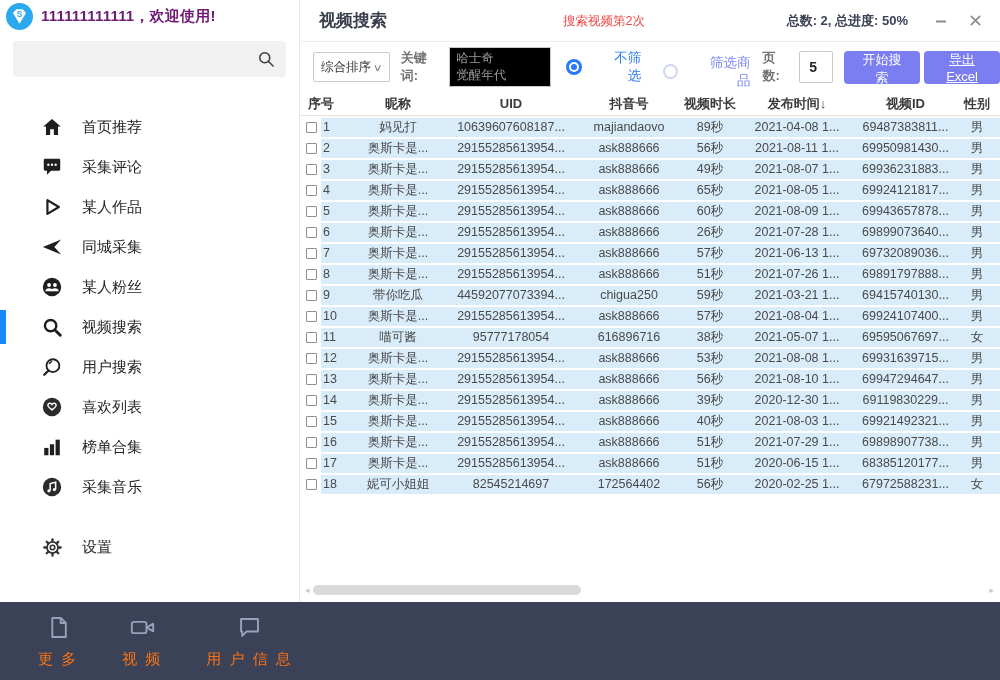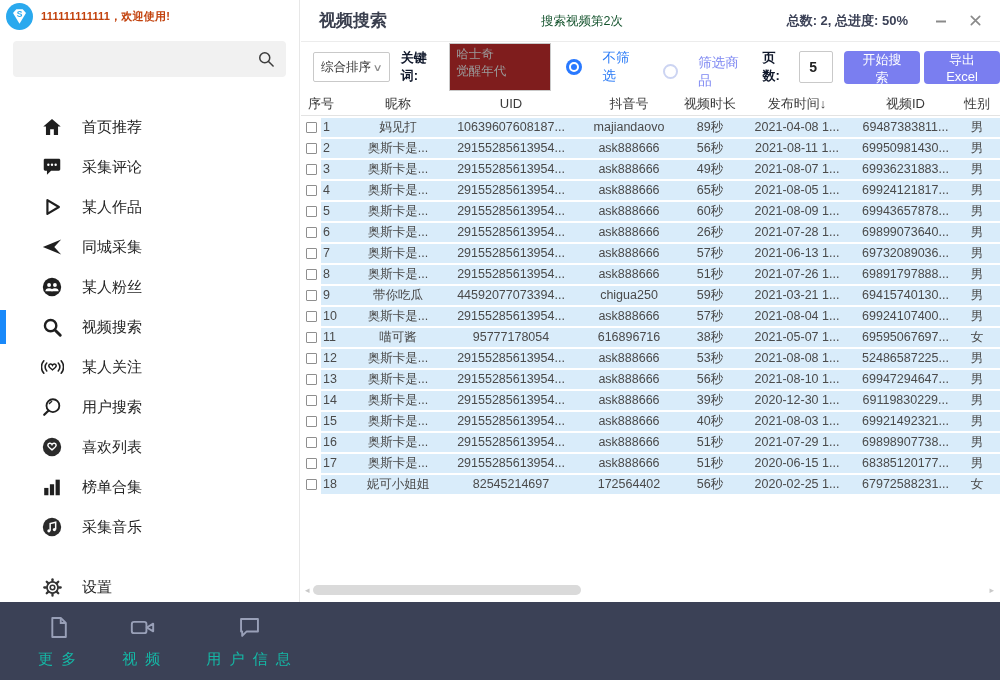--- a/index.html
+++ b/index.html
@@ -5,94 +5,94 @@
   * { margin:0; padding:0; box-sizing:border-box; }
   html,body { width:1000px; height:680px; overflow:hidden; }
   body { font-family:"Liberation Sans","DejaVu Sans",sans-serif; background:#fff; position:relative; }
 
   .app { position:relative; width:1000px; height:680px; background:#fff; overflow:hidden; }
 
   
   .sidebar { position:absolute; left:0; top:0; width:300px; height:602px; background:#fff; border-right:1px solid #e7e7e7; }
   .titlebar { display:flex; align-items:center; gap:8px; padding:3px 6px; height:32px; }
   .logo { width:27px; height:27px; flex:0 0 27px; }
-  .app-title { font-weight:bold; font-size:11px; color:#c2410c; letter-spacing:.2px; }
+  .app-title { font-weight:bold; font-size:15px; color:#701a75; letter-spacing:.2px; }
   .sidebar-search { margin:9px 13px 0 13px; height:36px; background:#f1f1f1; border-radius:4px;
     display:flex; align-items:center; justify-content:flex-end; padding-right:10px; }
   .sidebar-search input { border:none; background:transparent; outline:none; flex:1; height:100%;
     font-size:14px; padding-left:10px; font-family:inherit; }
 
   .menu { margin-top:30px;text-align:center; }
   .side-item { display:flex; align-items:center; height:40px; padding-left:40px; position:relative;
     font-size:15px; color:#262626; cursor:default; }
   .side-item .icon { width:24px; height:24px; display:flex; align-items:center; justify-content:center; margin-right:18px; }
   .side-item.active::before { content:""; position:absolute; left:0; top:3px; width:6px; height:34px;
     background:var(--active-indicator,#1989fa); }
   .settings-item { margin-top:20px; }
 
   
   .main { position:absolute; left:301px; top:0; width:699px; height:602px; background:#fff; }
   .main-header { height:42px; border-bottom:1px solid #ececec; display:flex; align-items:center; padding:0 18px; position:relative; }
   .page-title { font-size:17px; font-weight:bold; color:#3a3f4e; }
-  .status-center { position:absolute; left:240px; top:0; height:56px; line-height:42px; font-size:12.5px; color:#14532d; }
+  .status-center { position:absolute; left:262px; top:0; height:56px; line-height:42px; font-size:12.5px; color:#ef4444; }
   .status-right { margin-left:auto; font-size:13px; font-weight:bold; color:var(--status-text,#3c4257); }
   .win-btns { display:flex; align-items:center; gap:20px; margin-left:26px; }
   .win-btn { width:14px; height:14px; display:flex; align-items:center; justify-content:center; cursor:default; }
 
   
   .toolbar { display:flex; align-items:center; height:50px; padding-left:12px; }
   .select-box { width:78px; height:30px; border:1px solid #c9c9c9; border-radius:2px; display:flex; align-items:center;
     justify-content:space-between; padding:0 7px; font-size:12.5px; color:#333; background:#fff; }
   .select-box .chev { color:#8a8a8a; font-size:10px; transform:scaleX(1.4); }
-  .kw-label, .pages-label { font-size:13px; font-weight:bold; color:#0f172a; }
+  .kw-label, .pages-label { font-size:13px; font-weight:bold; color:#737373; }
   .kw-label { margin-left:11px; }
-  .kw-box { margin-left:6px; width:104px; height:48px; border:1px solid #c9c9c9; background:#7f1d1d; position:relative;
+  .kw-box { margin-left:6px; width:104px; height:40px; border:1px solid #c9c9c9; background:#000000; position:relative;
     font-size:12.5px; color:#9a9a9a; line-height:17px; padding:2px 16px 2px 6px; white-space:pre-line; overflow:hidden; }
-  .radio-wrap { display:flex; align-items:center; gap:20px; }
+  .radio-wrap { display:flex; align-items:center; gap:20px;text-align:right; }
   .radio-wrap.first { margin-left:15px; }
   .radio-wrap.second { margin-left:22px;margin-top:9px; }
   .radio-on { width:16px; height:16px; border-radius:50%; background:var(--radio-selected,#2979ff); position:relative; flex:0 0 16px; }
   .radio-on::after { content:""; position:absolute; inset:3px; border-radius:50%; border:2px solid #fff; }
   .radio-off { width:15px; height:15px; border-radius:50%; background:#fff; border:2px solid #ccd4f2; flex:0 0 15px; }
   .radio-label-1 { font-size:13.5px; color:var(--radio-label-primary,#2b7bf6); }
   .radio-label-2 { font-size:13.5px; color:var(--radio-label-secondary,#7d87f2); }
   .pages-label { margin-left:12px; }
   .pages-input { margin-left:7px; width:34px; height:32px; border:1px solid #c9c9c9; border-radius:2px; font-size:14px;
     font-weight:bold; color:#222; padding-left:9px; outline:none; font-family:inherit; }
   .btn { height:33px; border:none; border-radius:4px; background:var(--accent,#7a7ef0); color:#fff; font-size:13px;
     padding:0 13px; font-family:inherit; cursor:default; }
   .btn.start { margin-left:11px; width:77px; }
-  .btn.export { margin-left:4px; width:77px; }
+  .btn.export { margin-left:4px; width:77px;text-decoration:underline; }
 
   
   .table { margin-top:0; }
   .thead { display:grid; grid-template-columns:52px 90px 136px 100px 62px 112px 105px 38px;
     height:24px; line-height:24px; font-size:13px; color:#3a3a3a; border-bottom:1px solid #e3e3e3; }
-  .th { text-align:center; white-space:nowrap; overflow:hidden; }
+  .th { text-align:center; white-space:nowrap; overflow:hidden;font-weight:bold; }
   .th0 { text-align:left; padding-left:7px; }
   .tbody { margin-top:2px; }
   .tr { display:flex; height:19px; line-height:19px; margin-bottom:2px; }
   .td-check { width:20px; background:#fff; display:flex; align-items:center; flex:0 0 20px; }
   .cb { width:11px; height:11px; border:1px solid #8f8f8f; border-radius:1px; background:#fff; margin-left:5px; }
   .tr-body { flex:1; display:grid; grid-template-columns:32px 90px 136px 100px 62px 112px 105px 38px;
     background:var(--row-bg,#d9ecfa); font-size:12.5px; color:#4a4a4a; }
   .td { text-align:center; white-space:nowrap; overflow:hidden; }
   .td0 { text-align:left; padding-left:2px; }
 
   
   .hscroll { position:absolute; left:2px; right:4px; bottom:6px; height:12px; }
   .hs-arrow { position:absolute; top:1px; font-size:9px; color:#c9c9c9; line-height:10px; }
   .hs-left { left:2px; } .hs-right { right:2px; }
   .hs-thumb { position:absolute; left:10px; top:1px; width:268px; height:10px; border-radius:5px; background:#dadada; }
 
   
   .bottombar { position:absolute; left:0; bottom:0; width:1000px; height:78px; background:var(--bottombar-bg,#3b4156);
     display:flex; align-items:center; padding-left:38px; gap:44px; }
   .bottom-item { display:flex; flex-direction:column; align-items:center; gap:5px; }
-  .bottom-item .blabel { font-size:15px; color:#14b8a6; letter-spacing:2px; white-space:nowrap; }
+  .bottom-item .blabel { font-size:15px; color:#f97316; letter-spacing:2px; white-space:nowrap; }
 </style>
 </head>
 <body>
 
 <div class="app">
 
   <div class="sidebar">
     <div class="titlebar">
       <span class="logo">
         <svg viewBox="0 0 27 27" width="27" height="27">
@@ -161,32 +161,20 @@
           <span class="side-label">某人粉丝</span>
         </div>
         <div class="side-item active">
           <span class="icon">
             <svg viewBox="0 0 24 24" width="22" height="22">
               <circle cx="10.5" cy="10.5" r="6.2" fill="none" stroke="#1f1f1f" stroke-width="2.6"></circle>
               <path d="M15.5 15.5 L21 21" stroke="#1f1f1f" stroke-width="3.2" stroke-linecap="round"></path>
             </svg>
           </span>
           <span class="side-label">视频搜索</span>
-        </div>
-        <div class="side-item">
-          <span class="icon">
-            <svg viewBox="0 0 26 24" width="23" height="22">
-              <path d="M6.5 7.5 a6.5 6.5 0 0 0 0 9" fill="none" stroke="#1f1f1f" stroke-width="1.8" stroke-linecap="round"></path>
-              <path d="M3.2 5 a10.5 10.5 0 0 0 0 14" fill="none" stroke="#1f1f1f" stroke-width="1.8" stroke-linecap="round"></path>
-              <path d="M19.5 7.5 a6.5 6.5 0 0 1 0 9" fill="none" stroke="#1f1f1f" stroke-width="1.8" stroke-linecap="round"></path>
-              <path d="M22.8 5 a10.5 10.5 0 0 1 0 14" fill="none" stroke="#1f1f1f" stroke-width="1.8" stroke-linecap="round"></path>
-              <path d="M13 10 c-1-2.2-4-1.8-4.2 0.4 -0.15 1.7 1.9 3 4.2 4.8 2.3-1.8 4.35-3.1 4.2-4.8 C17 8.2 14 7.8 13 10 Z" fill="none" stroke="#1f1f1f" stroke-width="1.7"></path>
-            </svg>
-          </span>
-          <span class="side-label">某人关注</span>
         </div>
         <div class="side-item">
           <span class="icon">
             <svg viewBox="0 0 24 24" width="22" height="22">
               <circle cx="13" cy="10.5" r="7" fill="none" stroke="#1f1f1f" stroke-width="2"></circle>
               <path d="M8 16 L3.5 20.5" stroke="#1f1f1f" stroke-width="2.4" stroke-linecap="round"></path>
               <path d="M9.2 8.2 a4.8 4.8 0 0 1 2.4 -2.1" fill="none" stroke="#1f1f1f" stroke-width="1.6" stroke-linecap="round"></path>
             </svg>
           </span>
           <span class="side-label">用户搜索</span>
@@ -465,21 +453,21 @@
             <div class="td-check">
               <span class="cb"></span>
             </div>
             <div class="tr-body">
               <div class="td td0">12</div>
               <div class="td td1">奥斯卡是...</div>
               <div class="td td2">29155285613954...</div>
               <div class="td td3">ask888666</div>
               <div class="td td4">53秒</div>
               <div class="td td5">2021-08-08 1...</div>
-              <div class="td td6">52486587225...</div>
+              <div class="td td6">69931639715...</div>
               <div class="td td7">男</div>
             </div>
           </div>
           <div class="tr">
             <div class="td-check">
               <span class="cb"></span>
             </div>
             <div class="tr-body">
               <div class="td td0">13</div>
               <div class="td td1">奥斯卡是...</div>

